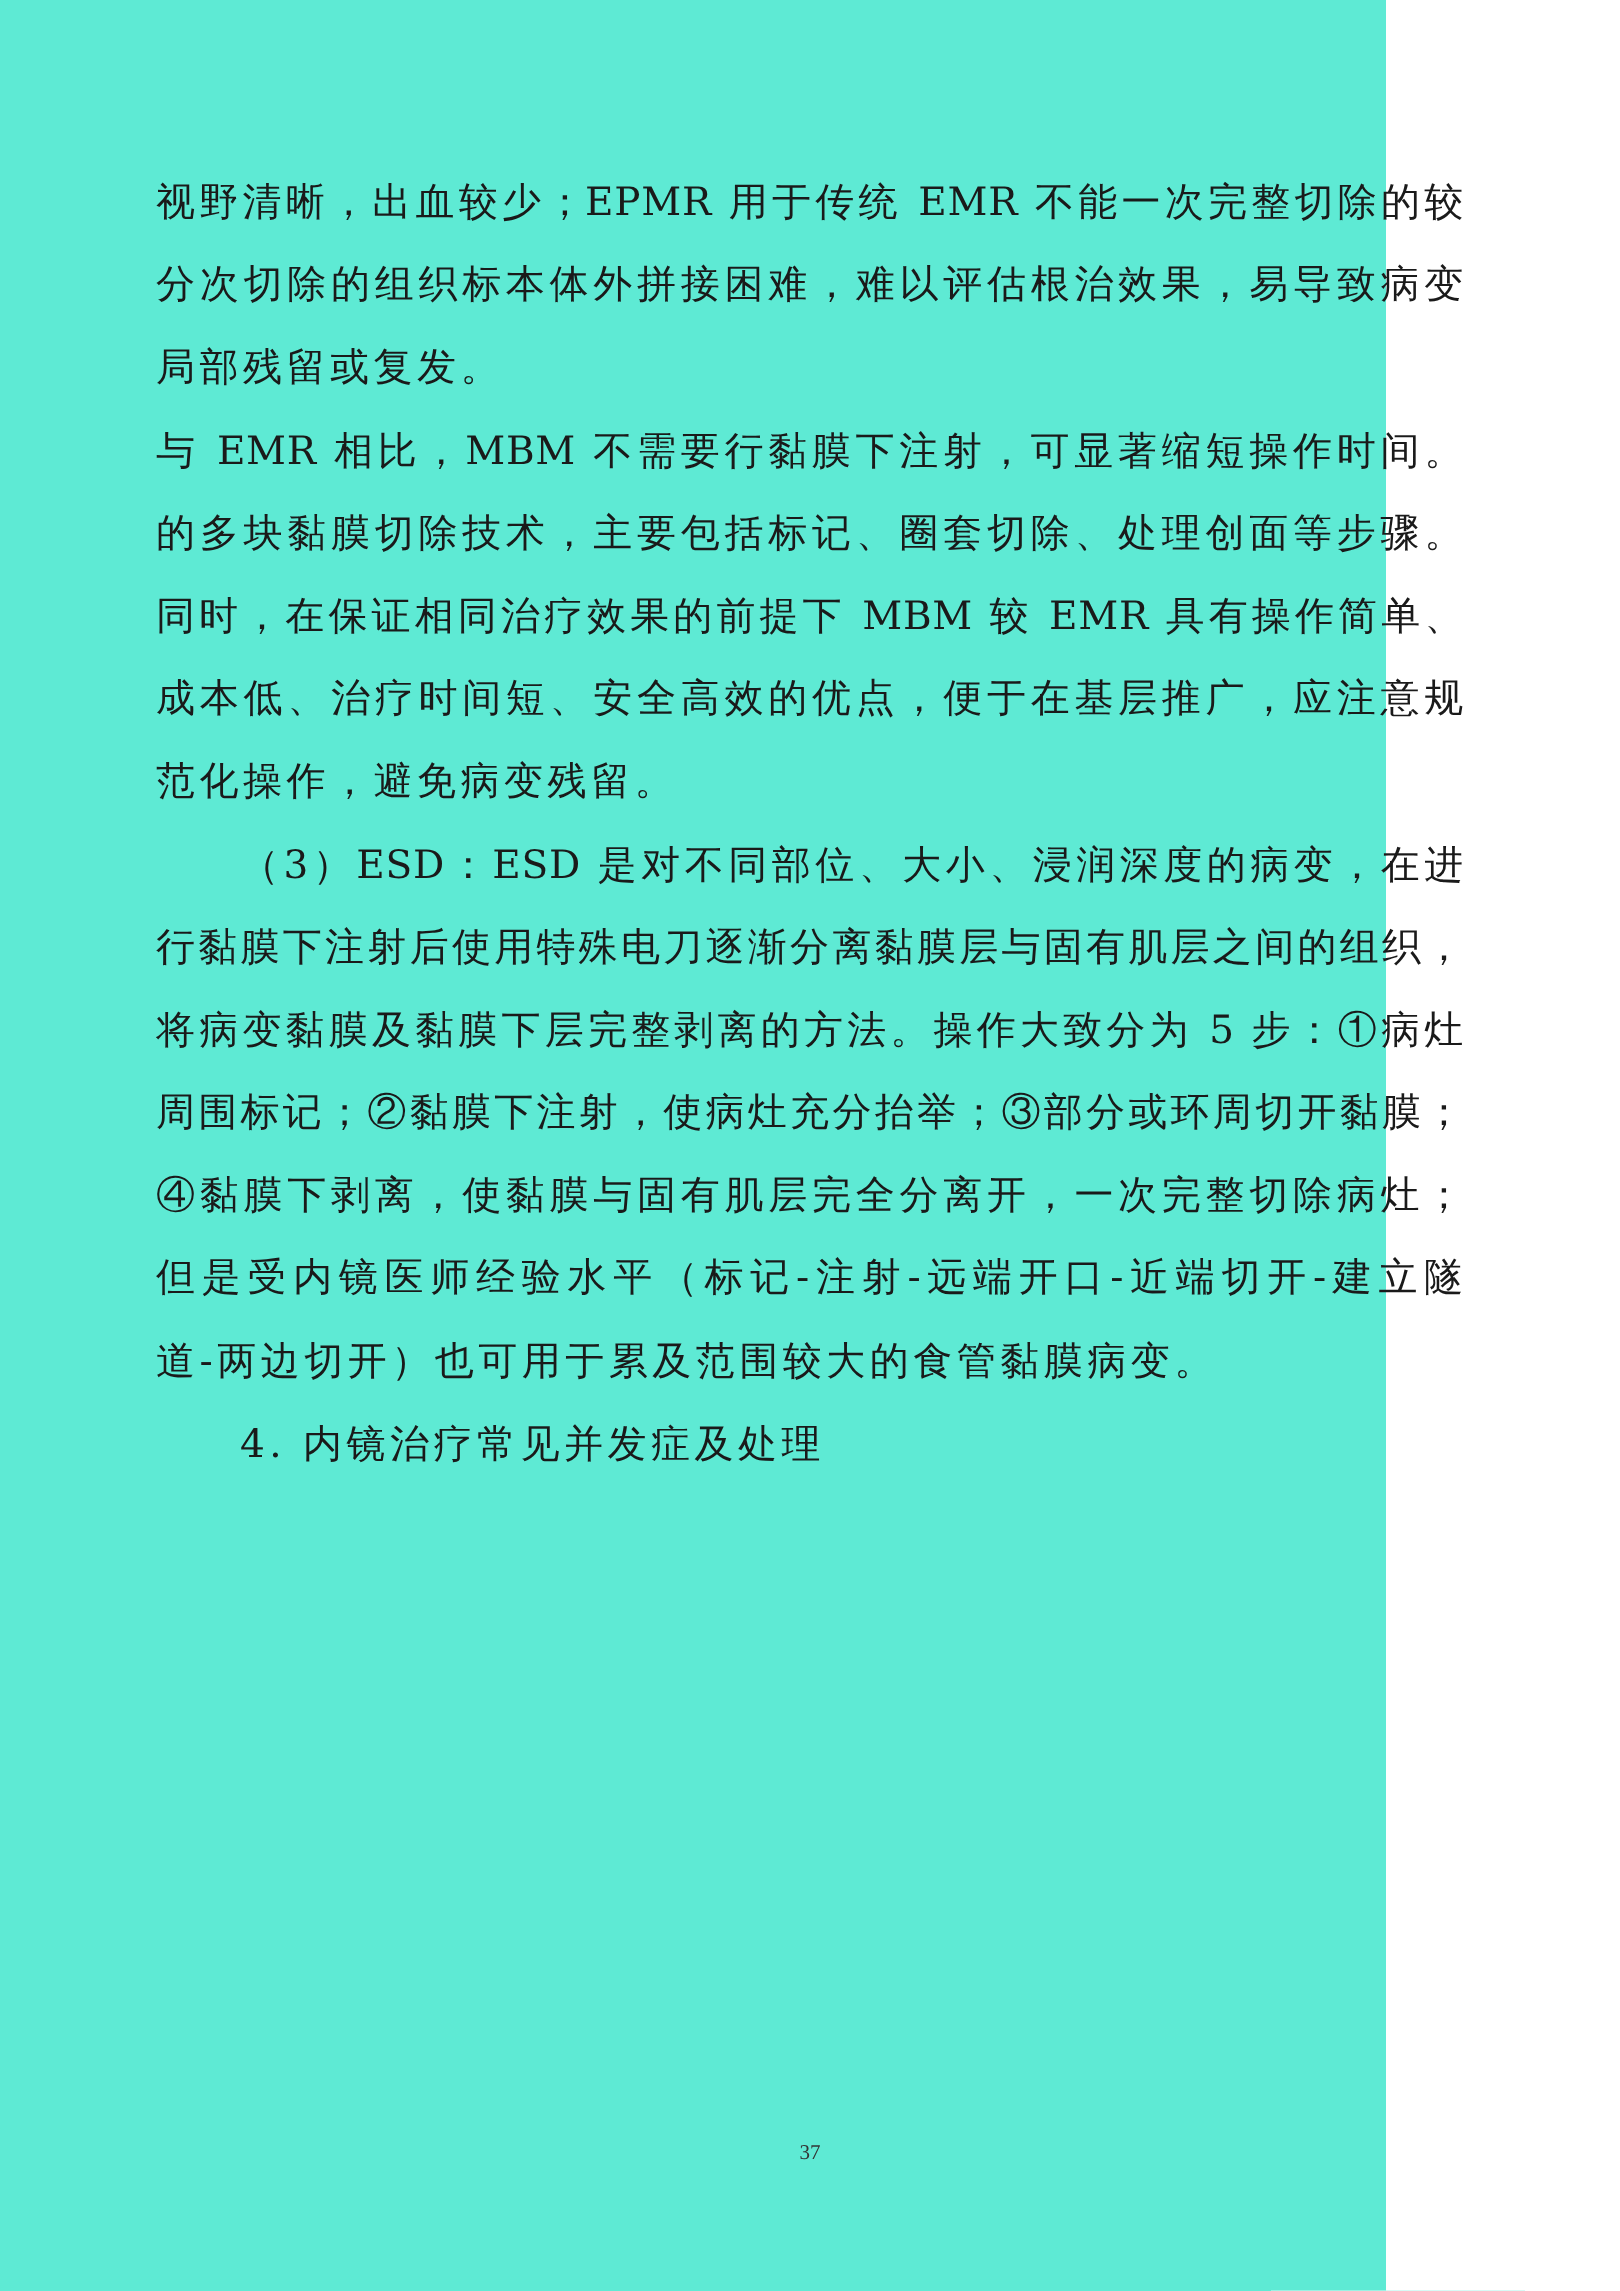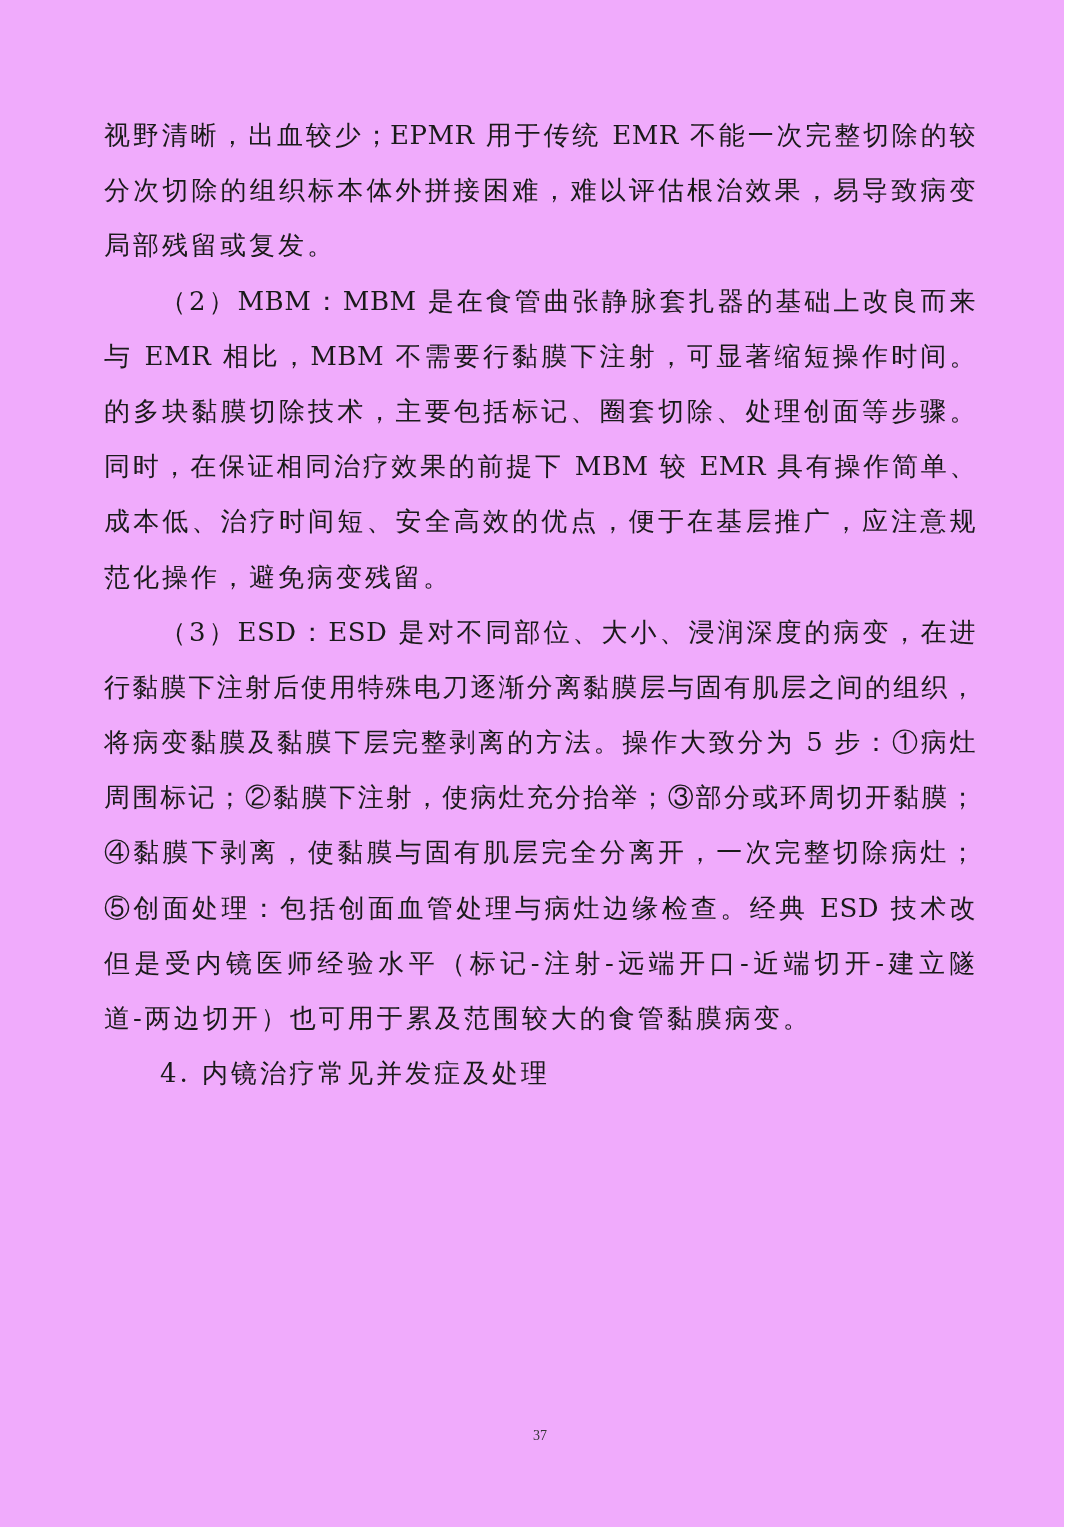--- a/index.html
+++ b/index.html
@@ -11,23 +11,23 @@
       width: 1080px;
       height: 1527px;
       position: relative;
       overflow: hidden;
       font-family: "DejaVu Serif", "Liberation Serif", serif;
       color: #1a1a1a;
     }
     .page {
       position: absolute;
       left: 0; top: 0;
-      width: 1064px;
+      width: 924px;
       height: 1527px;
-      background: #f0abfc;
+      background: #5eead4;
     }
     .content {
       position: absolute;
       left: 104px;
       top: 108px;
       width: 872px;
     }
     .line {
       display: block;
       height: 55.2px;
@@ -66,35 +66,33 @@
 <div class="page">
   <div class="content">
 
     <div>
       <span class="line">视野清晰，出血较少；EPMR 用于传统 EMR 不能一次完整切除的较</span>
       <span class="line">分次切除的组织标本体外拼接困难，难以评估根治效果，易导致病变</span>
       <span class="line last">局部残留或复发。</span>
     </div>
 
     <div>
-      <span class="line indent">（2）MBM：MBM 是在食管曲张静脉套扎器的基础上改良而来</span>
       <span class="line">与 EMR 相比，MBM 不需要行黏膜下注射，可显著缩短操作时间。</span>
       <span class="line">的多块黏膜切除技术，主要包括标记、圈套切除、处理创面等步骤。</span>
       <span class="line">同时，在保证相同治疗效果的前提下 MBM 较 EMR 具有操作简单、</span>
       <span class="line">成本低、治疗时间短、安全高效的优点，便于在基层推广，应注意规</span>
       <span class="line last">范化操作，避免病变残留。</span>
     </div>
 
     <div>
       <span class="line indent">（3）ESD：ESD 是对不同部位、大小、浸润深度的病变，在进</span>
       <span class="line">行黏膜下注射后使用特殊电刀逐渐分离黏膜层与固有肌层之间的组织，</span>
       <span class="line">将病变黏膜及黏膜下层完整剥离的方法。操作大致分为 5 步：①病灶</span>
       <span class="line">周围标记；②黏膜下注射，使病灶充分抬举；③部分或环周切开黏膜；</span>
       <span class="line">④黏膜下剥离，使黏膜与固有肌层完全分离开，一次完整切除病灶；</span>
-      <span class="line">⑤创面处理：包括创面血管处理与病灶边缘检查。经典 ESD 技术改</span>
       <span class="line">但是受内镜医师经验水平（标记-注射-远端开口-近端切开-建立隧</span>
       <span class="line last">道-两边切开）也可用于累及范围较大的食管黏膜病变。</span>
     </div>
 
     <div>
       <span class="line indent heading">4. 内镜治疗常见并发症及处理</span>
     </div>
 
 
   </div>

